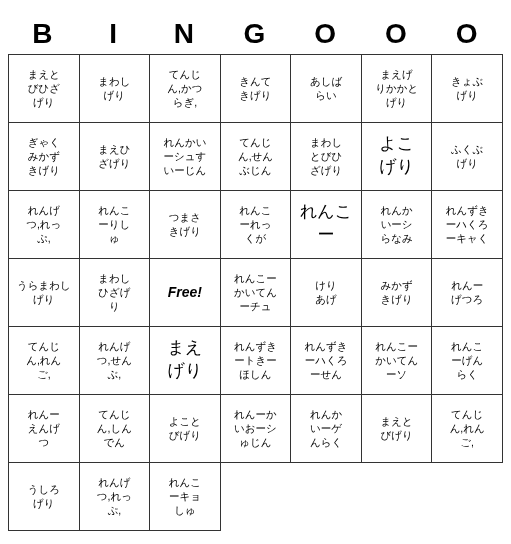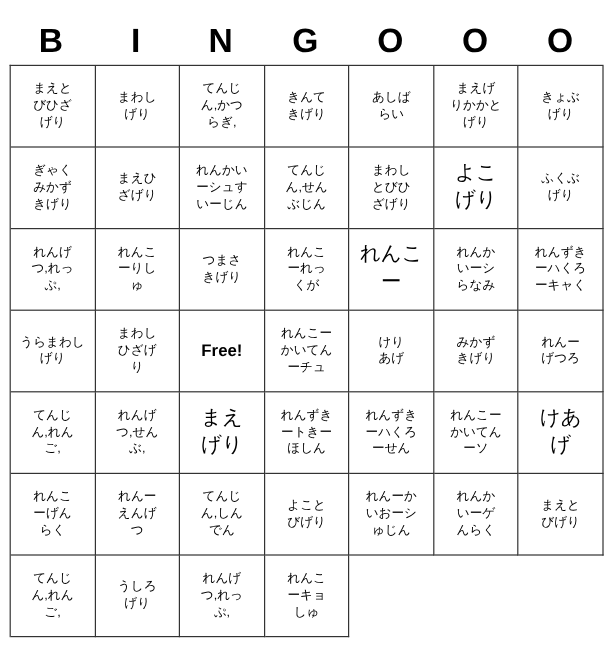--- a/index.html
+++ b/index.html
@@ -43,20 +43,21 @@
       line-height: 1.35;
       display: flex;
       align-items: center;
       justify-content: center;
       text-align: center;
       white-space: pre-wrap;
     }
     .bingo-cell.free {
       font-size: 14px;
       font-weight: bold;
+      font-style: italic;
     }
     .bingo-cell.large-text {
       font-size: 17px;
       font-weight: normal;
     }
   </style>
 </head>
 <body>
 
 <div class="bingo-container">
@@ -147,22 +148,20 @@
 げり</div>
       <div class="bingo-cell">れんずき
 ートきー
 ほしん</div>
       <div class="bingo-cell">れんずき
 ーハくろ
 ーせん</div>
       <div class="bingo-cell">れんこー
 かいてん
 ーソ</div>
-      <div class="bingo-cell large-text">けあ
-げ</div>
       <div class="bingo-cell">れんこ
 ーげん
 らく</div>
       <div class="bingo-cell">れんー
 えんげ
 つ</div>
       <div class="bingo-cell">てんじ
 ん,しん
 でん</div>
       <div class="bingo-cell">よこと

